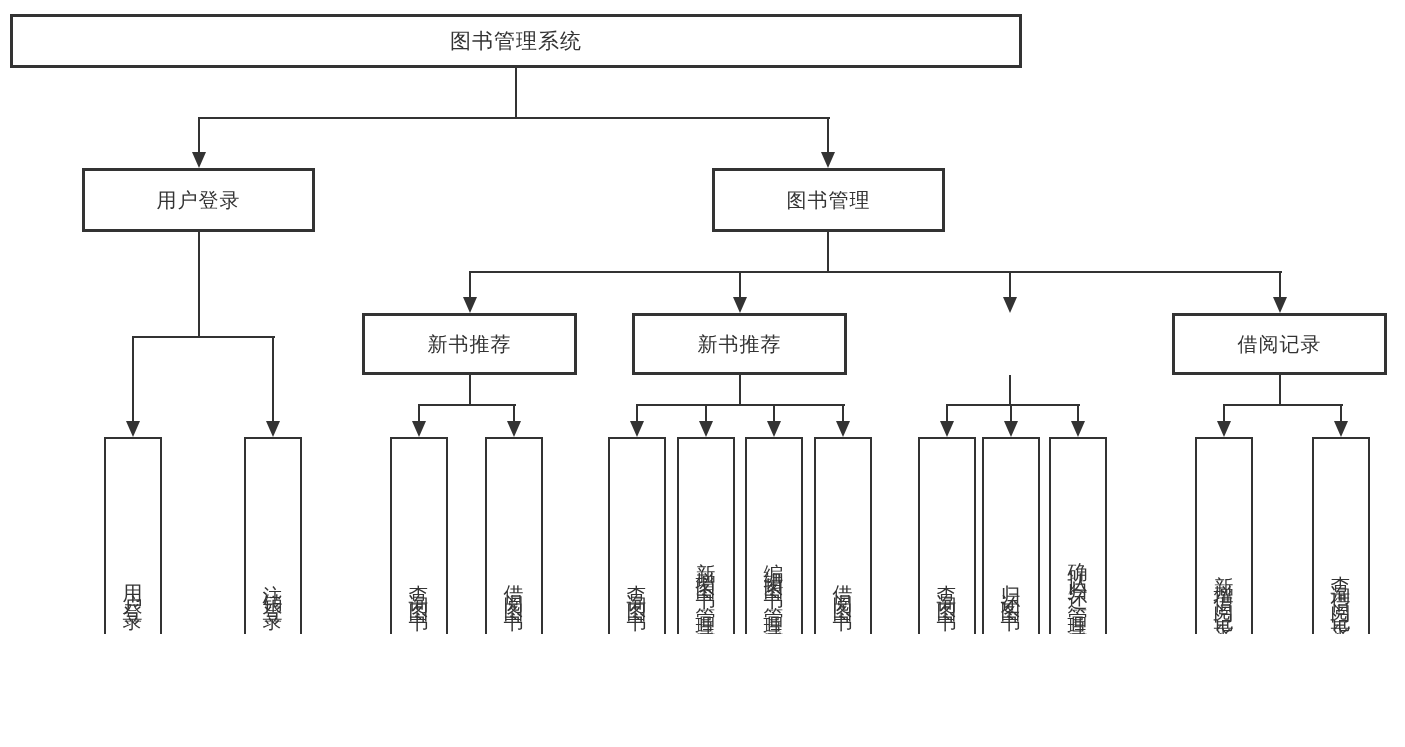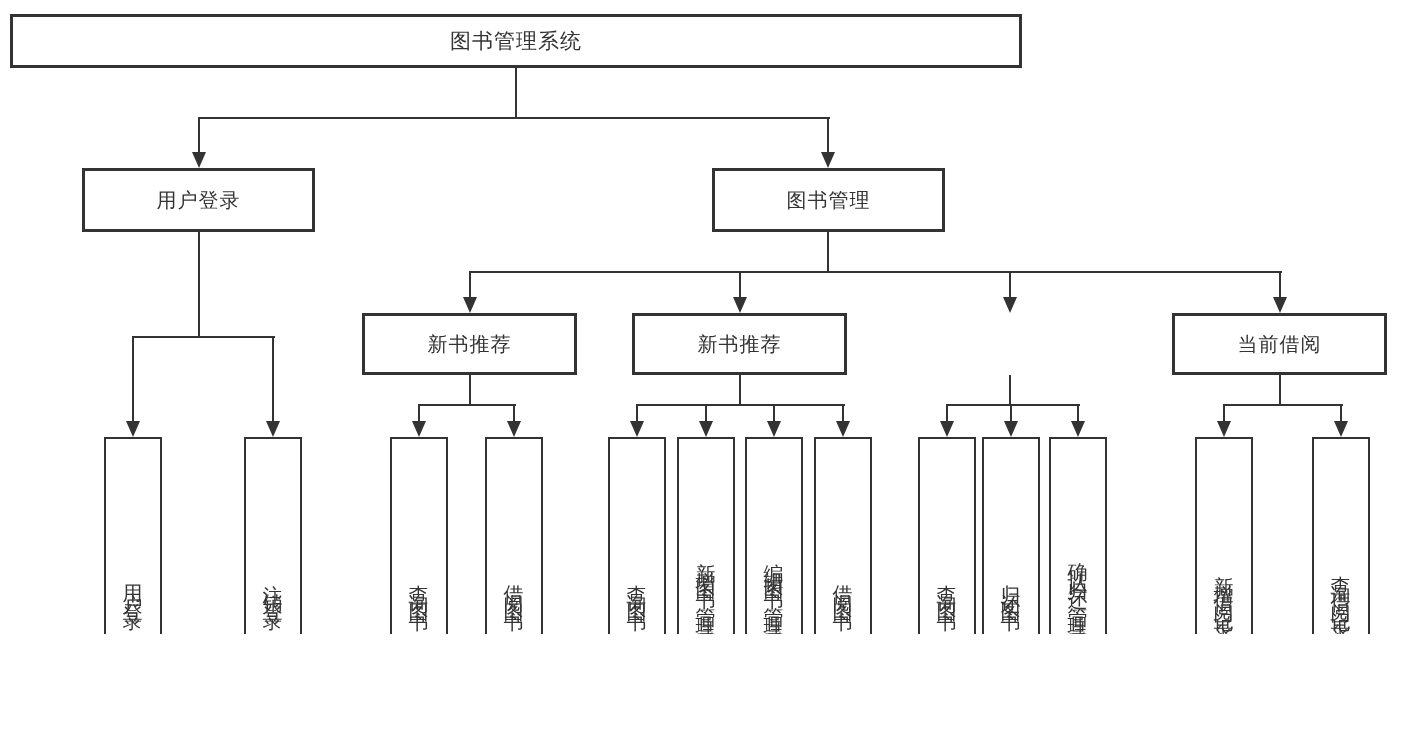--- a/index.html
+++ b/index.html
@@ -106,21 +106,21 @@
     <span>图书管理</span>
   </div>
 
   <div class="node" style="left:362px;top:313px;width:215px;height:62px">
     <span>新书推荐</span>
   </div>
   <div class="node" style="left:632px;top:313px;width:215px;height:62px">
     <span>新书推荐</span>
   </div>
   <div class="node" style="left:1172px;top:313px;width:215px;height:62px">
-    <span>当前借阅</span>
+    <span>借阅记录</span>
   </div>
 
   <div class="node leaf" style="left:104px;top:437px;width:58px;height:300px">
     <span class="vtext">用户登录</span>
   </div>
   <div class="node leaf" style="left:244px;top:437px;width:58px;height:300px">
     <span class="vtext">注销登录</span>
   </div>
 
   <div class="node leaf" style="left:390px;top:437px;width:58px;height:300px">

